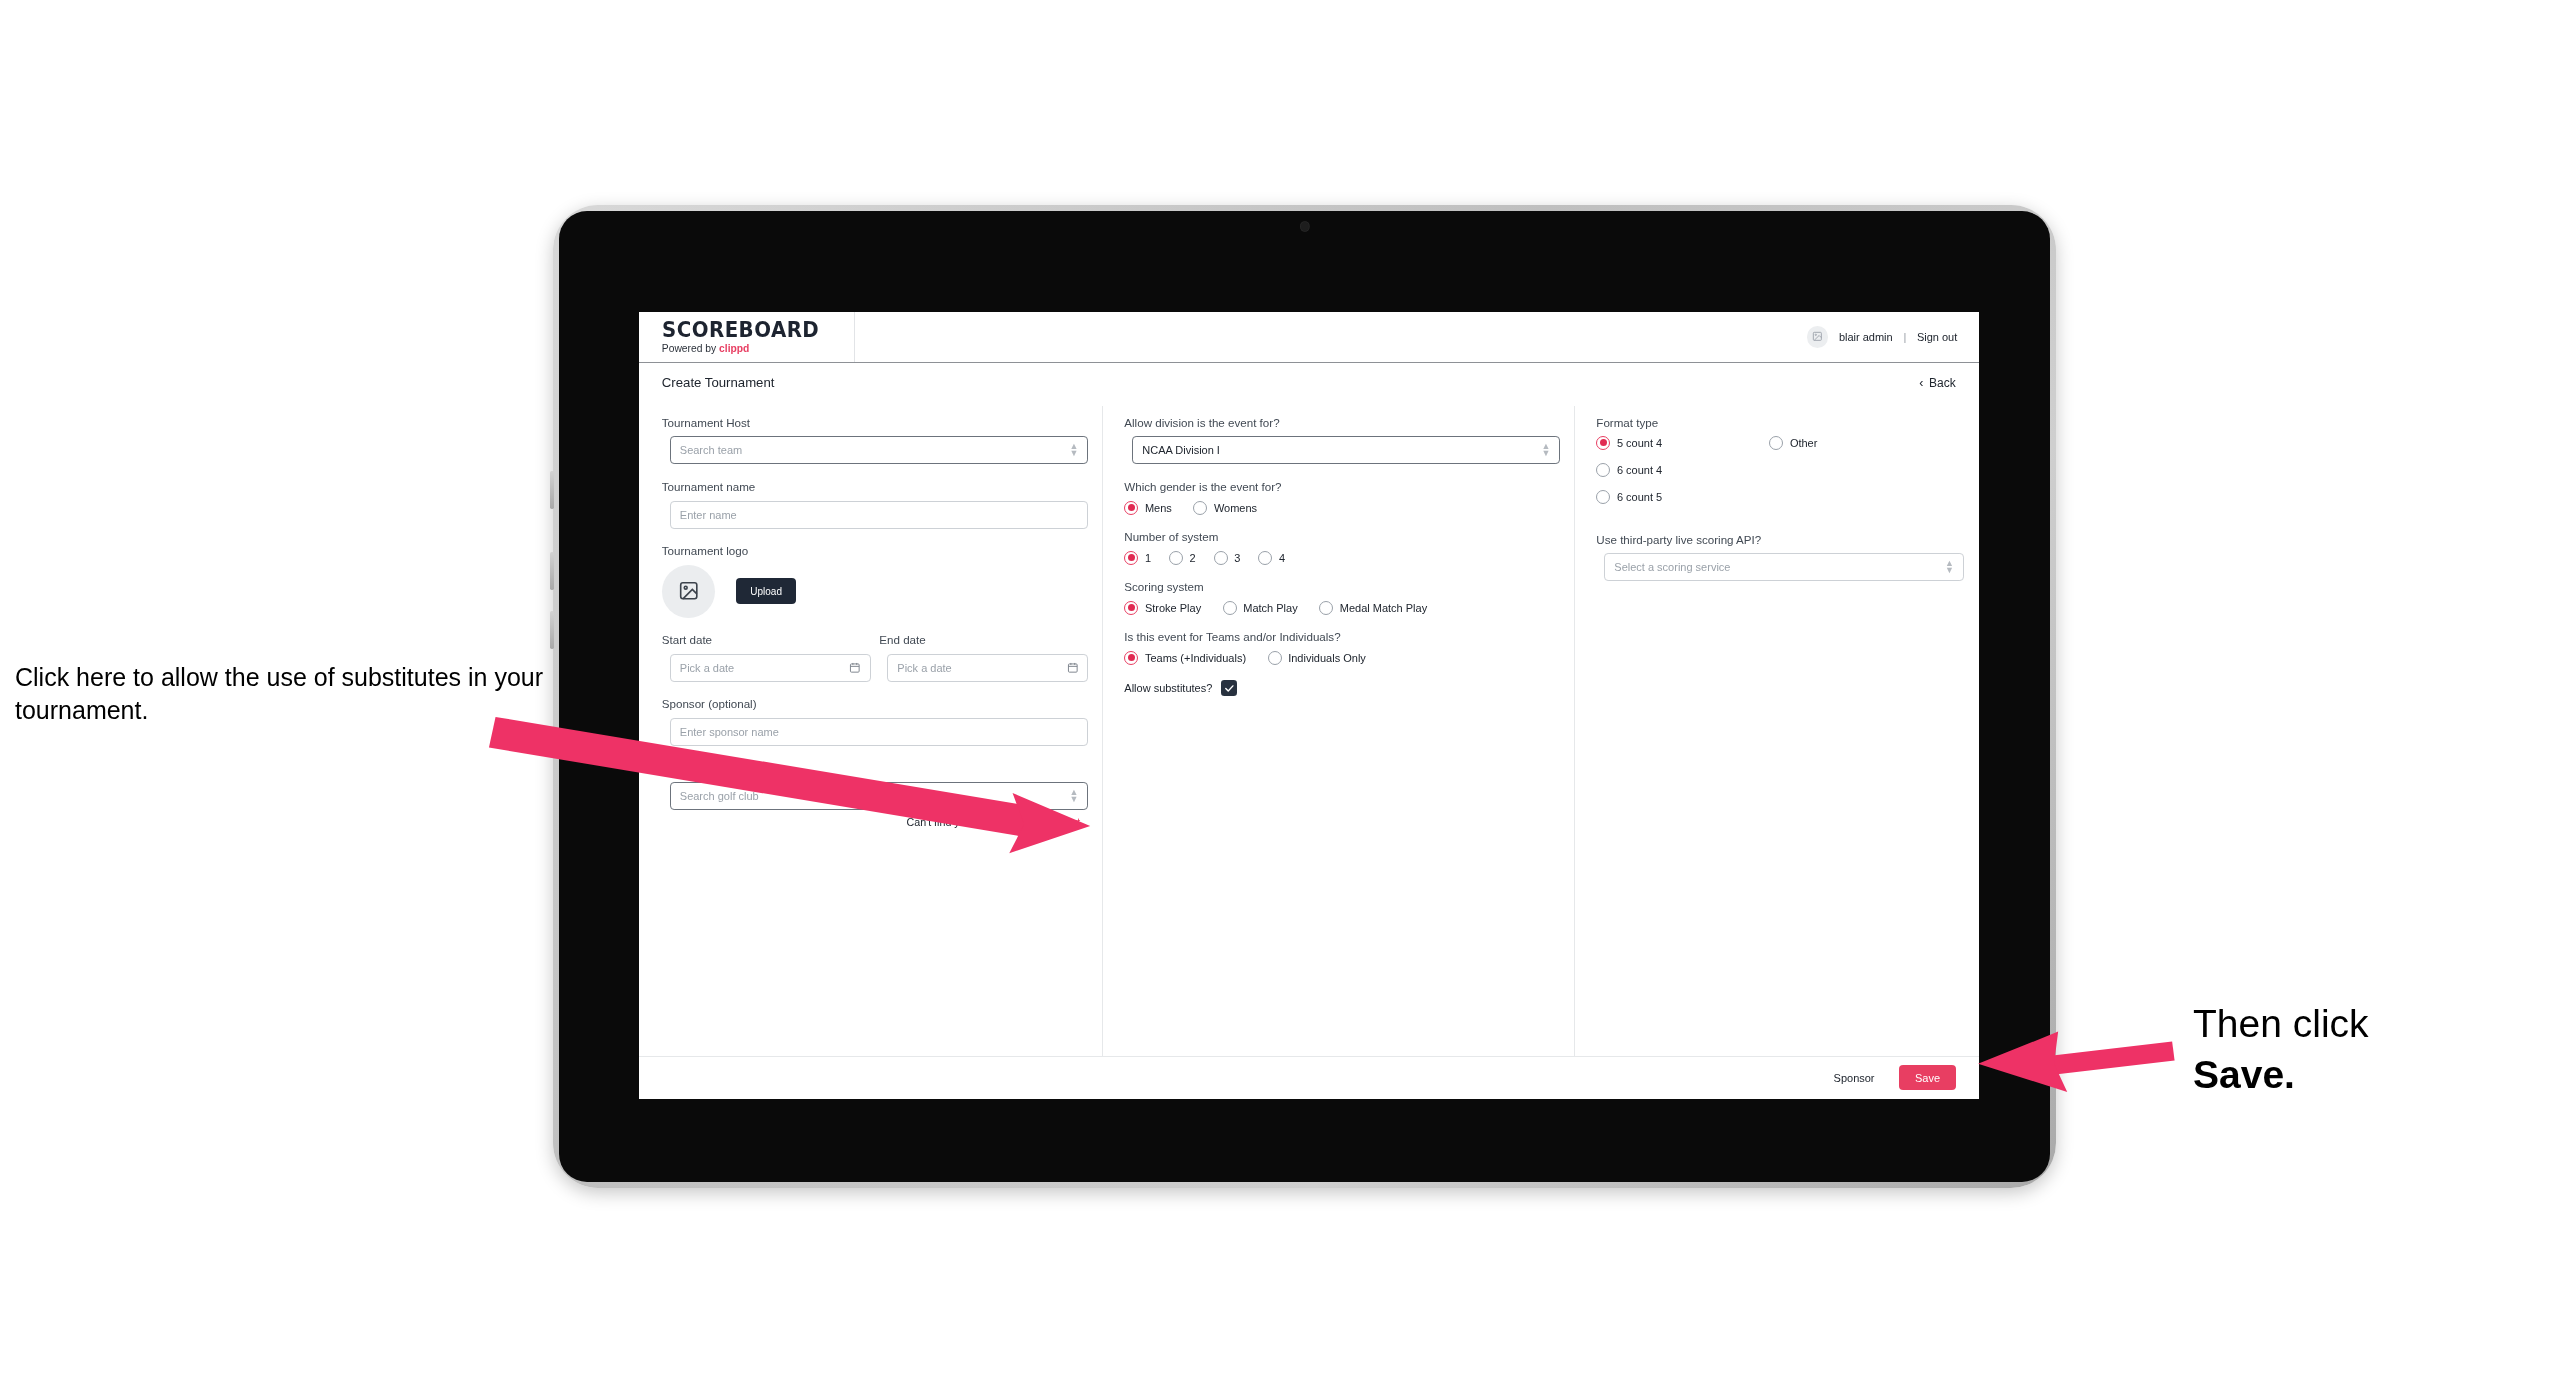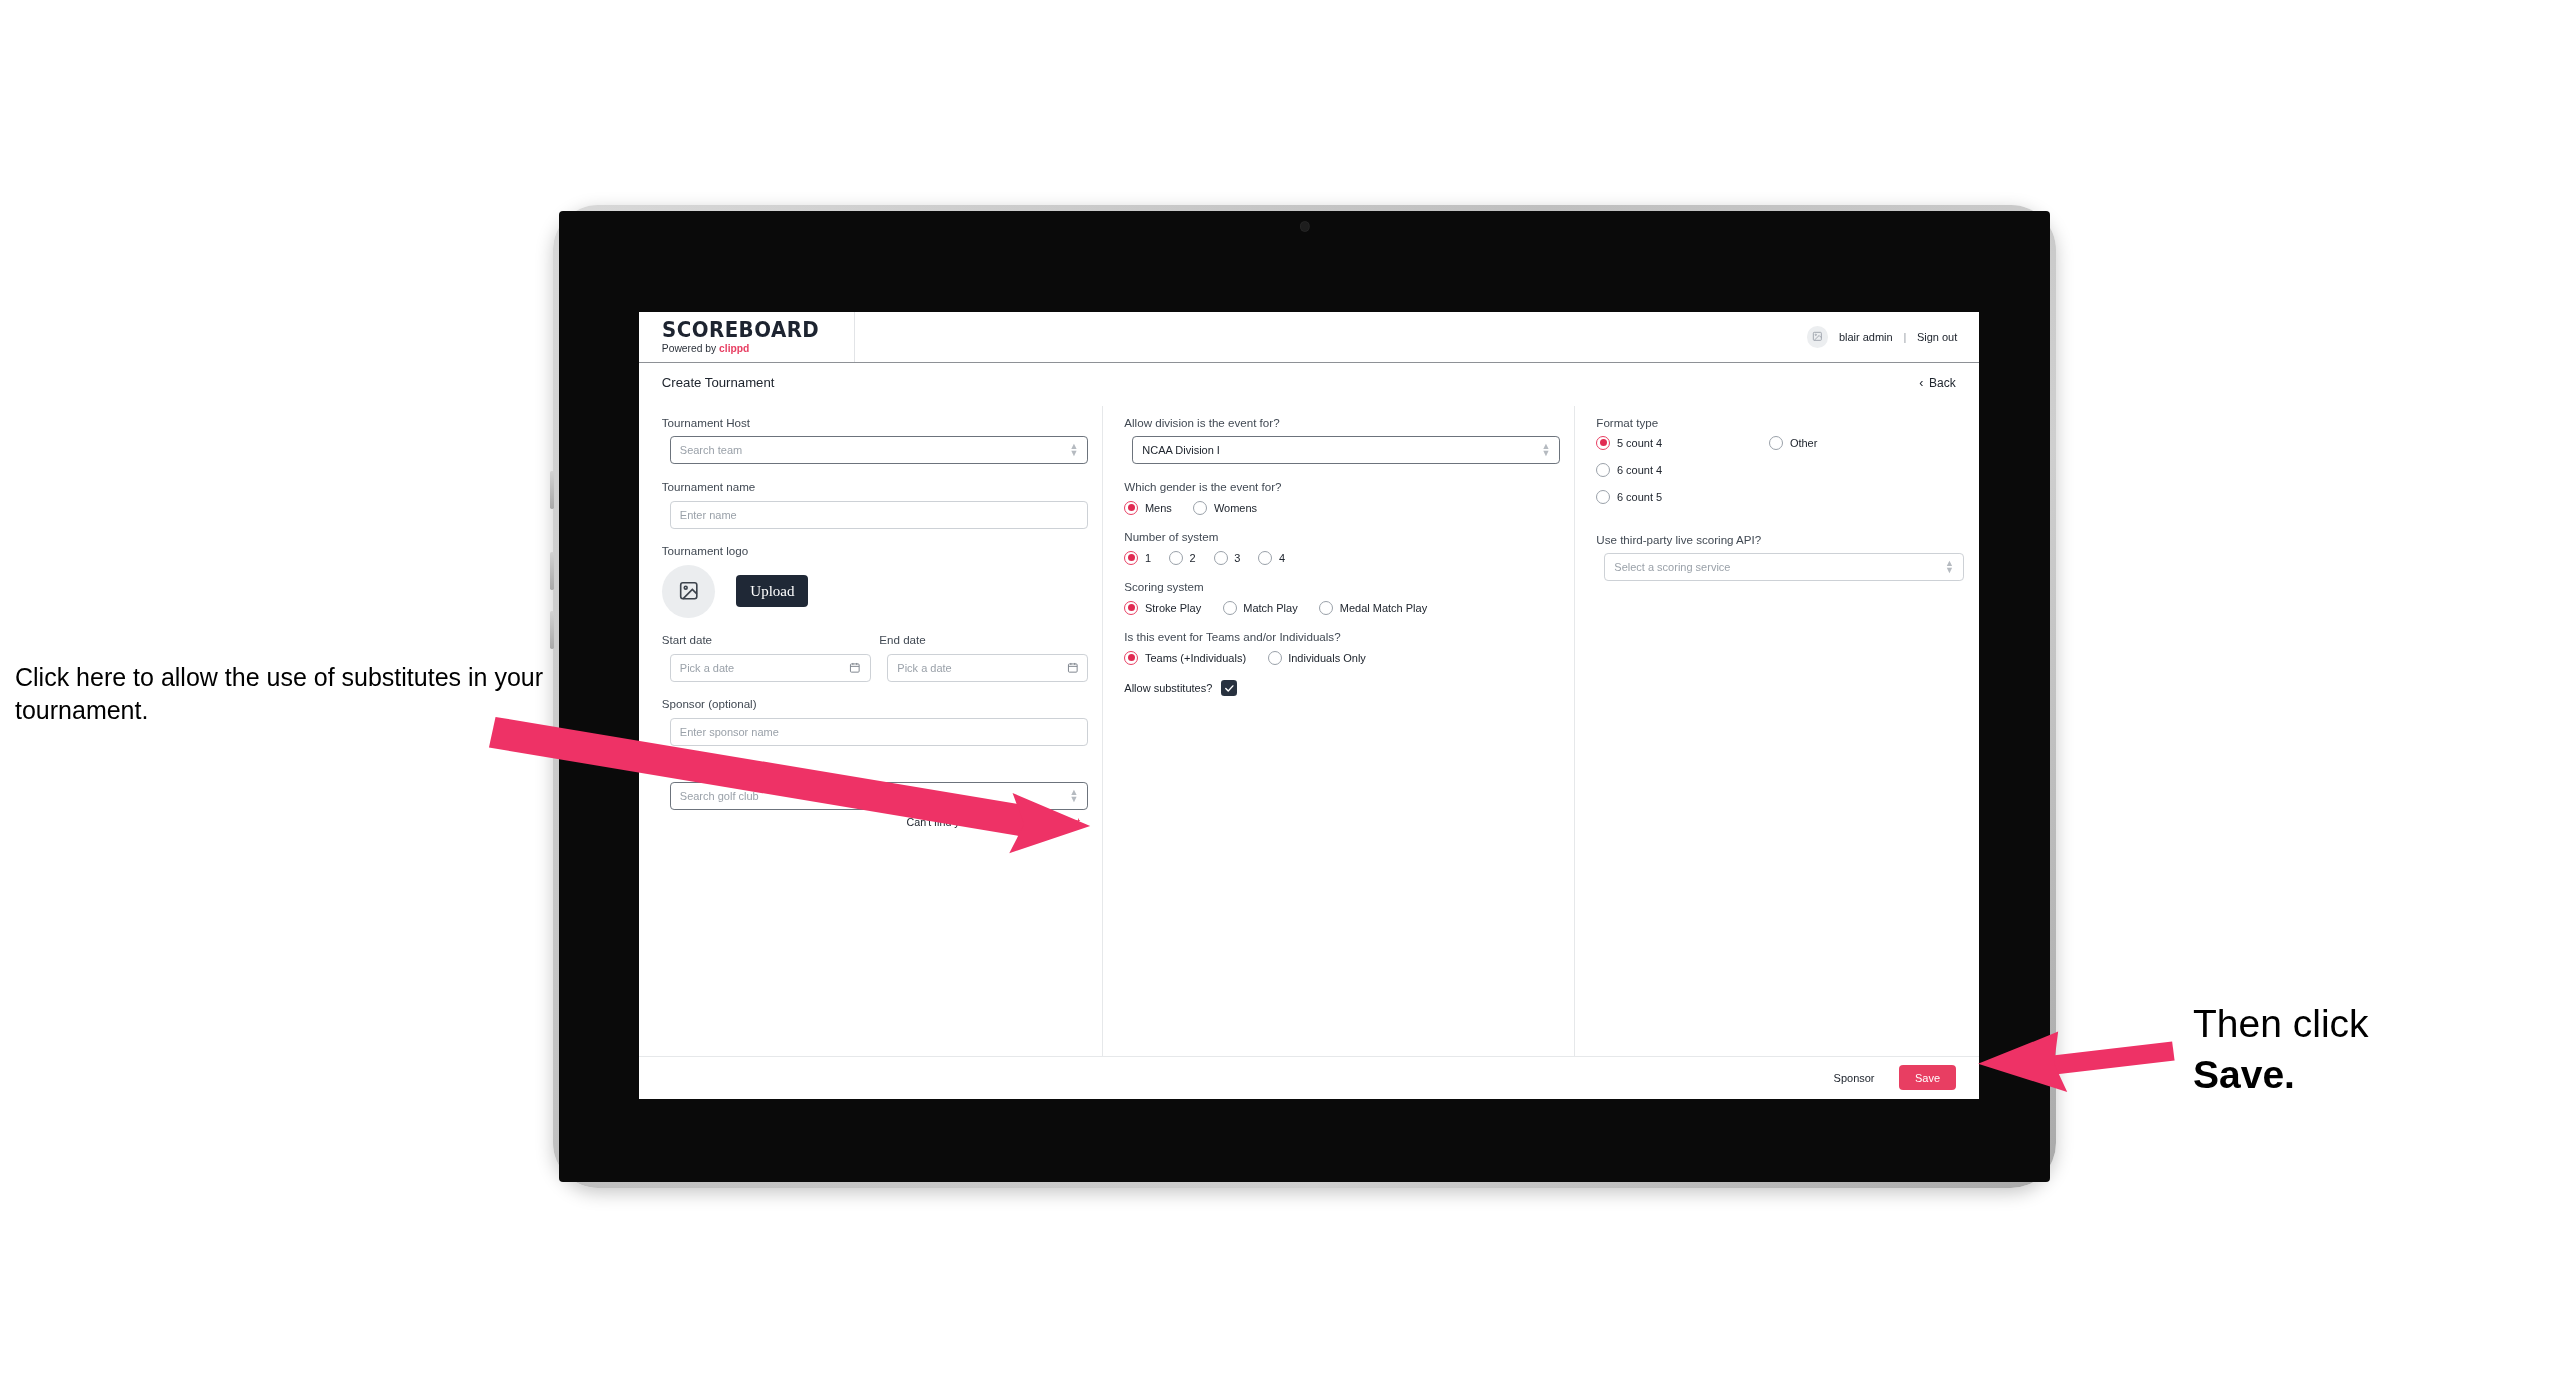--- a/index.html
+++ b/index.html
@@ -15,21 +15,21 @@
   .tablet-shell {
     position: absolute; left: 553px; top: 205px;
     width: 1503px; height: 983px;
     background: linear-gradient(135deg,#d8d8d8 0%,#bfbfbf 40%,#cfcfcf 70%,#a9a9a9 100%);
     border-radius: 45px;
     padding: 5.8px;
     box-shadow: 0 5px 18px rgba(0,0,0,.22);
   }
   .tablet-screen {
     position: relative; width: 100%; height: 100%;
-    background: #0a0a0a; border-radius: 4px; overflow: hidden;
+    background: #0a0a0a; border-radius: 28px; overflow: hidden;
   }
   .cam-dot {
     position:absolute; left:50%; top:11.6px; transform:translateX(-50%);
     width:8.3px; height:8.3px; border-radius:50%;
     background:#1d1d1d; box-shadow:0 0 0 0.8px #2a2a2a;
   }
   .side-btn {
     position:absolute; background:linear-gradient(180deg,#d2d2d2,#a8a8a8);
     border-radius:1.7px;
   }
@@ -122,23 +122,23 @@
   }
   .ctl .cal { margin-left:auto; color:#7d848c; display:flex; }
 
   
   .logo-row { display:flex; align-items:center; gap:21.5px; margin-top:1.7px; }
   .logo-circle {
     width:53px; height:53px; border-radius:50%; background:#ebedef;
     display:flex; align-items:center; justify-content:center; color:#3c434c;
   }
   .upload-btn {
-    background:#1f2836; color:#fff; font-size:15px;
+    background:#1f2836; color:#fff; font-size:10px;
     padding: 7.4px 14px; border-radius:4.1px; border:none; cursor:pointer;
-    font-family:Liberation Serif, serif;
+    font-family:Liberation Sans, sans-serif;
   }
 
   .date-row { display:flex; gap:16.5px; }
   .date-col { flex:1; }
 
   .helper {
     margin-top:6.6px; text-align:right; font-size:10.7px; color:#20262f;
   }
   .helper a { color:#e83e62; text-decoration:underline; cursor:pointer; }
 

